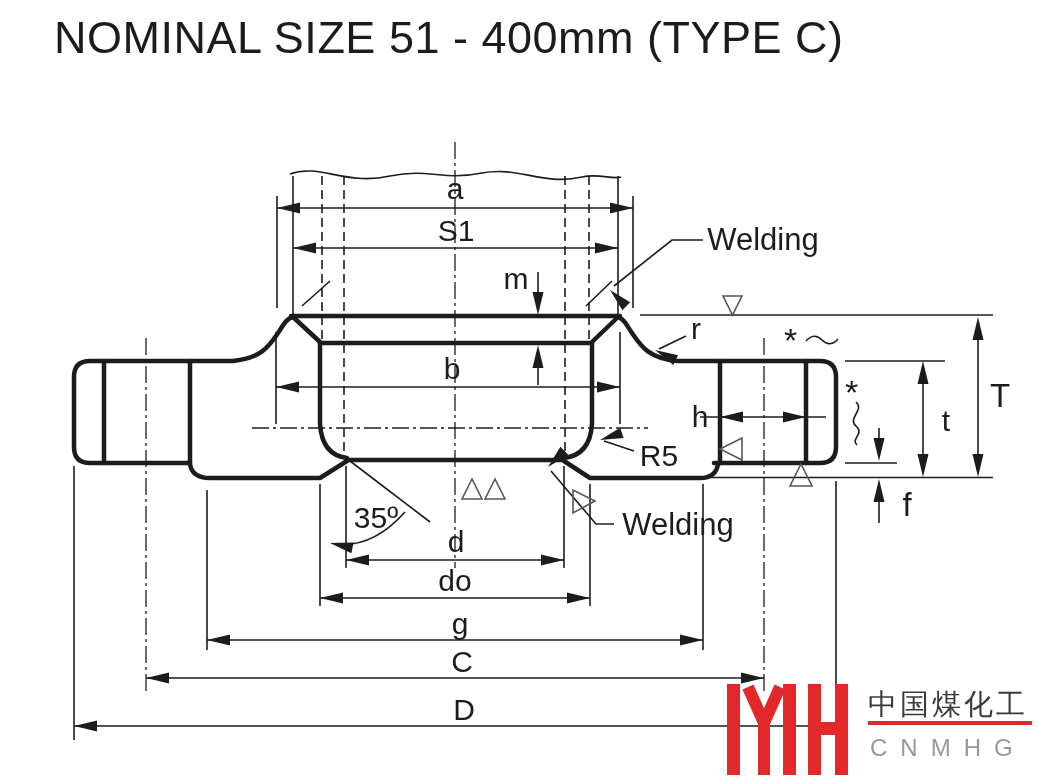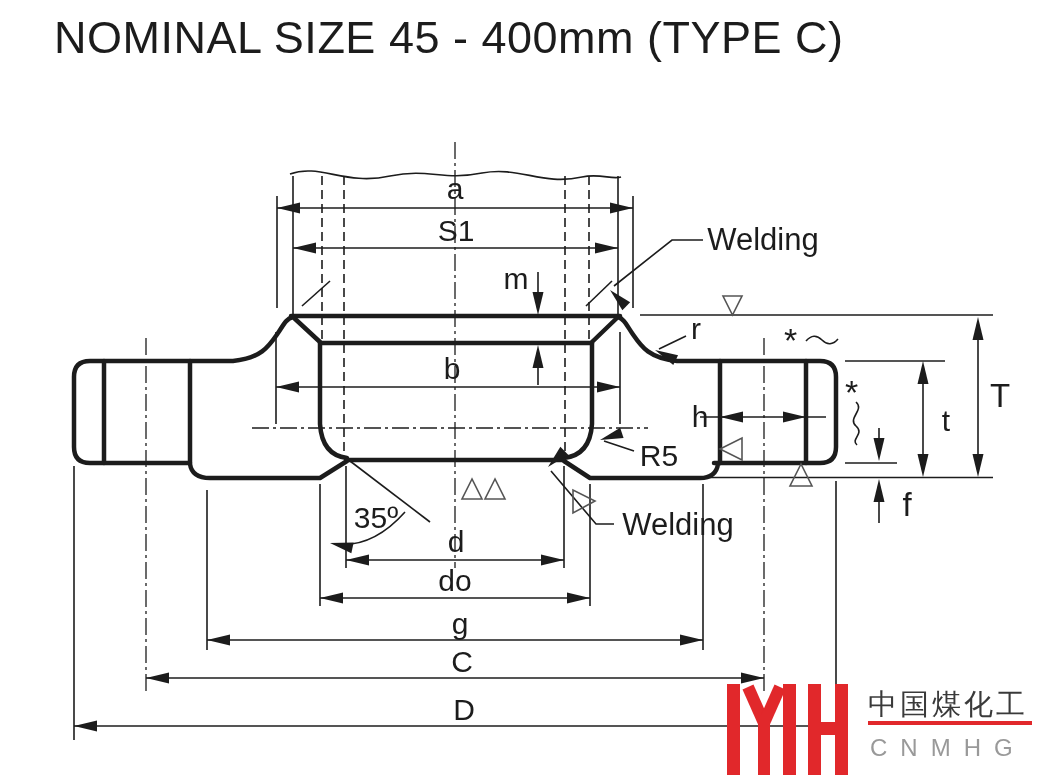--- a/index.html
+++ b/index.html
@@ -14,21 +14,21 @@
   .gy{stroke:#555;stroke-width:1.6;fill:none;}
   .dsh{stroke:#1c1c1c;stroke-width:1.6;fill:none;stroke-dasharray:9 5;}
   .cl{stroke:#1c1c1c;stroke-width:1.3;fill:none;stroke-dasharray:17 4 3 4;}
   .ah{fill:#1c1c1c;}
   .dim{font-size:30px;}
 </style>
 </head>
 <body>
 
 <div class="canvas">
-  <div class="title">NOMINAL SIZE 45 - 400mm (TYPE C)</div>
+  <div class="title">NOMINAL SIZE 51 - 400mm (TYPE C)</div>
 
   <svg width="1038" height="778" viewBox="0 0 1038 778">
     <defs>
       <path id="ah" d="M0 0 L23 -5.5 L23 5.5 Z"></path>
     </defs>
 
     <g>
       <line class="cl" x1="455" y1="142" x2="455" y2="568"></line>
       <line class="cl" x1="252" y1="428" x2="648" y2="428"></line>
       <line class="cl" x1="146" y1="338" x2="146" y2="695"></line>

